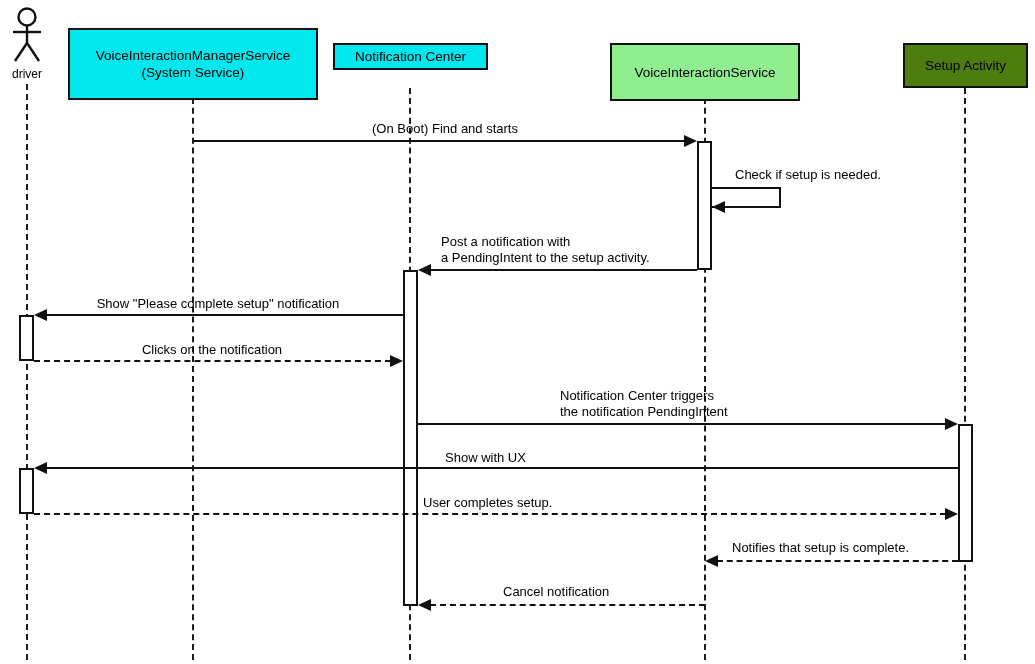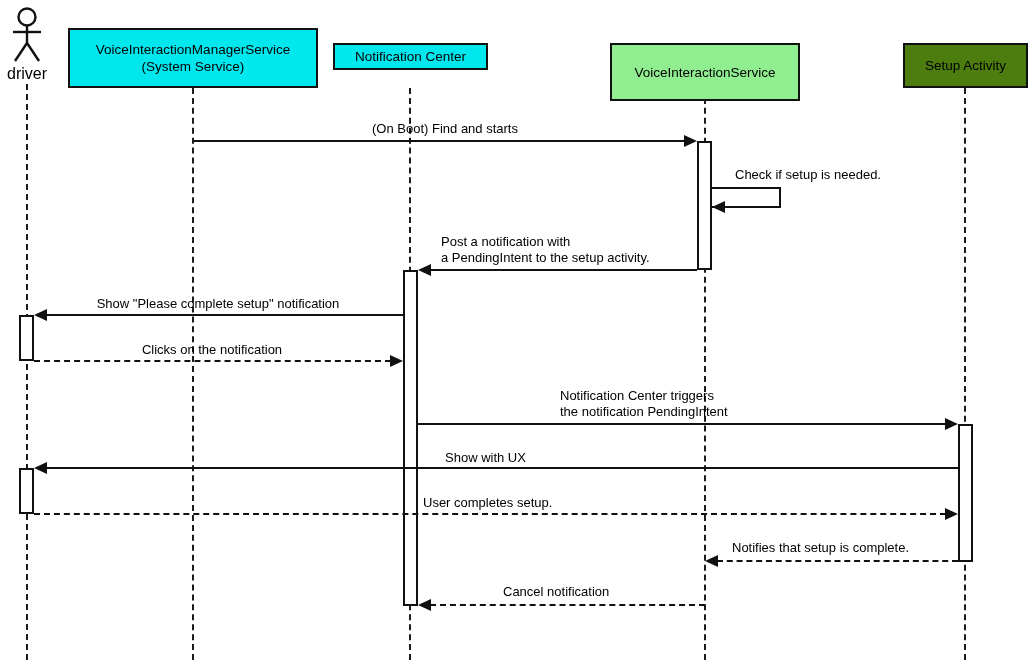--- a/index.html
+++ b/index.html
@@ -35,23 +35,23 @@
   <div class="lifeline" style="left:704px; top:88px; height:572px;"></div>
   <div class="lifeline" style="left:964px; top:88px; height:572px;"></div>
 
   <svg class="actor-svg" style="left:8px; top:5px;" width="38" height="58" viewBox="0 0 38 58">
     <circle cx="19" cy="12" r="8.5" fill="none" stroke="#111" stroke-width="2.4"></circle>
     <line x1="19" y1="20.5" x2="19" y2="38" stroke="#111" stroke-width="2.4"></line>
     <line x1="5" y1="27" x2="33" y2="27" stroke="#111" stroke-width="2.4"></line>
     <line x1="19" y1="38" x2="7" y2="56" stroke="#111" stroke-width="2.4"></line>
     <line x1="19" y1="38" x2="31" y2="56" stroke="#111" stroke-width="2.4"></line>
   </svg>
-  <div class="mlabel centered" style="left:27px; top:66px; font-size:16px;">driver</div>
+  <div class="mlabel centered" style="left:27px; top:66px; font-size:12px;">driver</div>
 
-  <div class="pbox" style="left: 68px; top: 28px; width: 250px; height: 60px; background: rgb(0, 232, 238);">
+  <div class="pbox" style="left: 68px; top: 28px; width: 250px; height: 72px; background: rgb(0, 232, 238);">
     <div>
       <div>VoiceInteractionManagerService</div>
       <div>(System Service)</div>
     </div>
   </div>
   <div class="pbox" style="left: 333px; top: 43px; width: 155px; height: 27px; background: rgb(0, 232, 238);">
     <div>Notification Center</div>
   </div>
   <div class="pbox" style="left: 610px; top: 43px; width: 190px; height: 58px; background: rgb(144, 238, 144);">
     <div>VoiceInteractionService</div>

